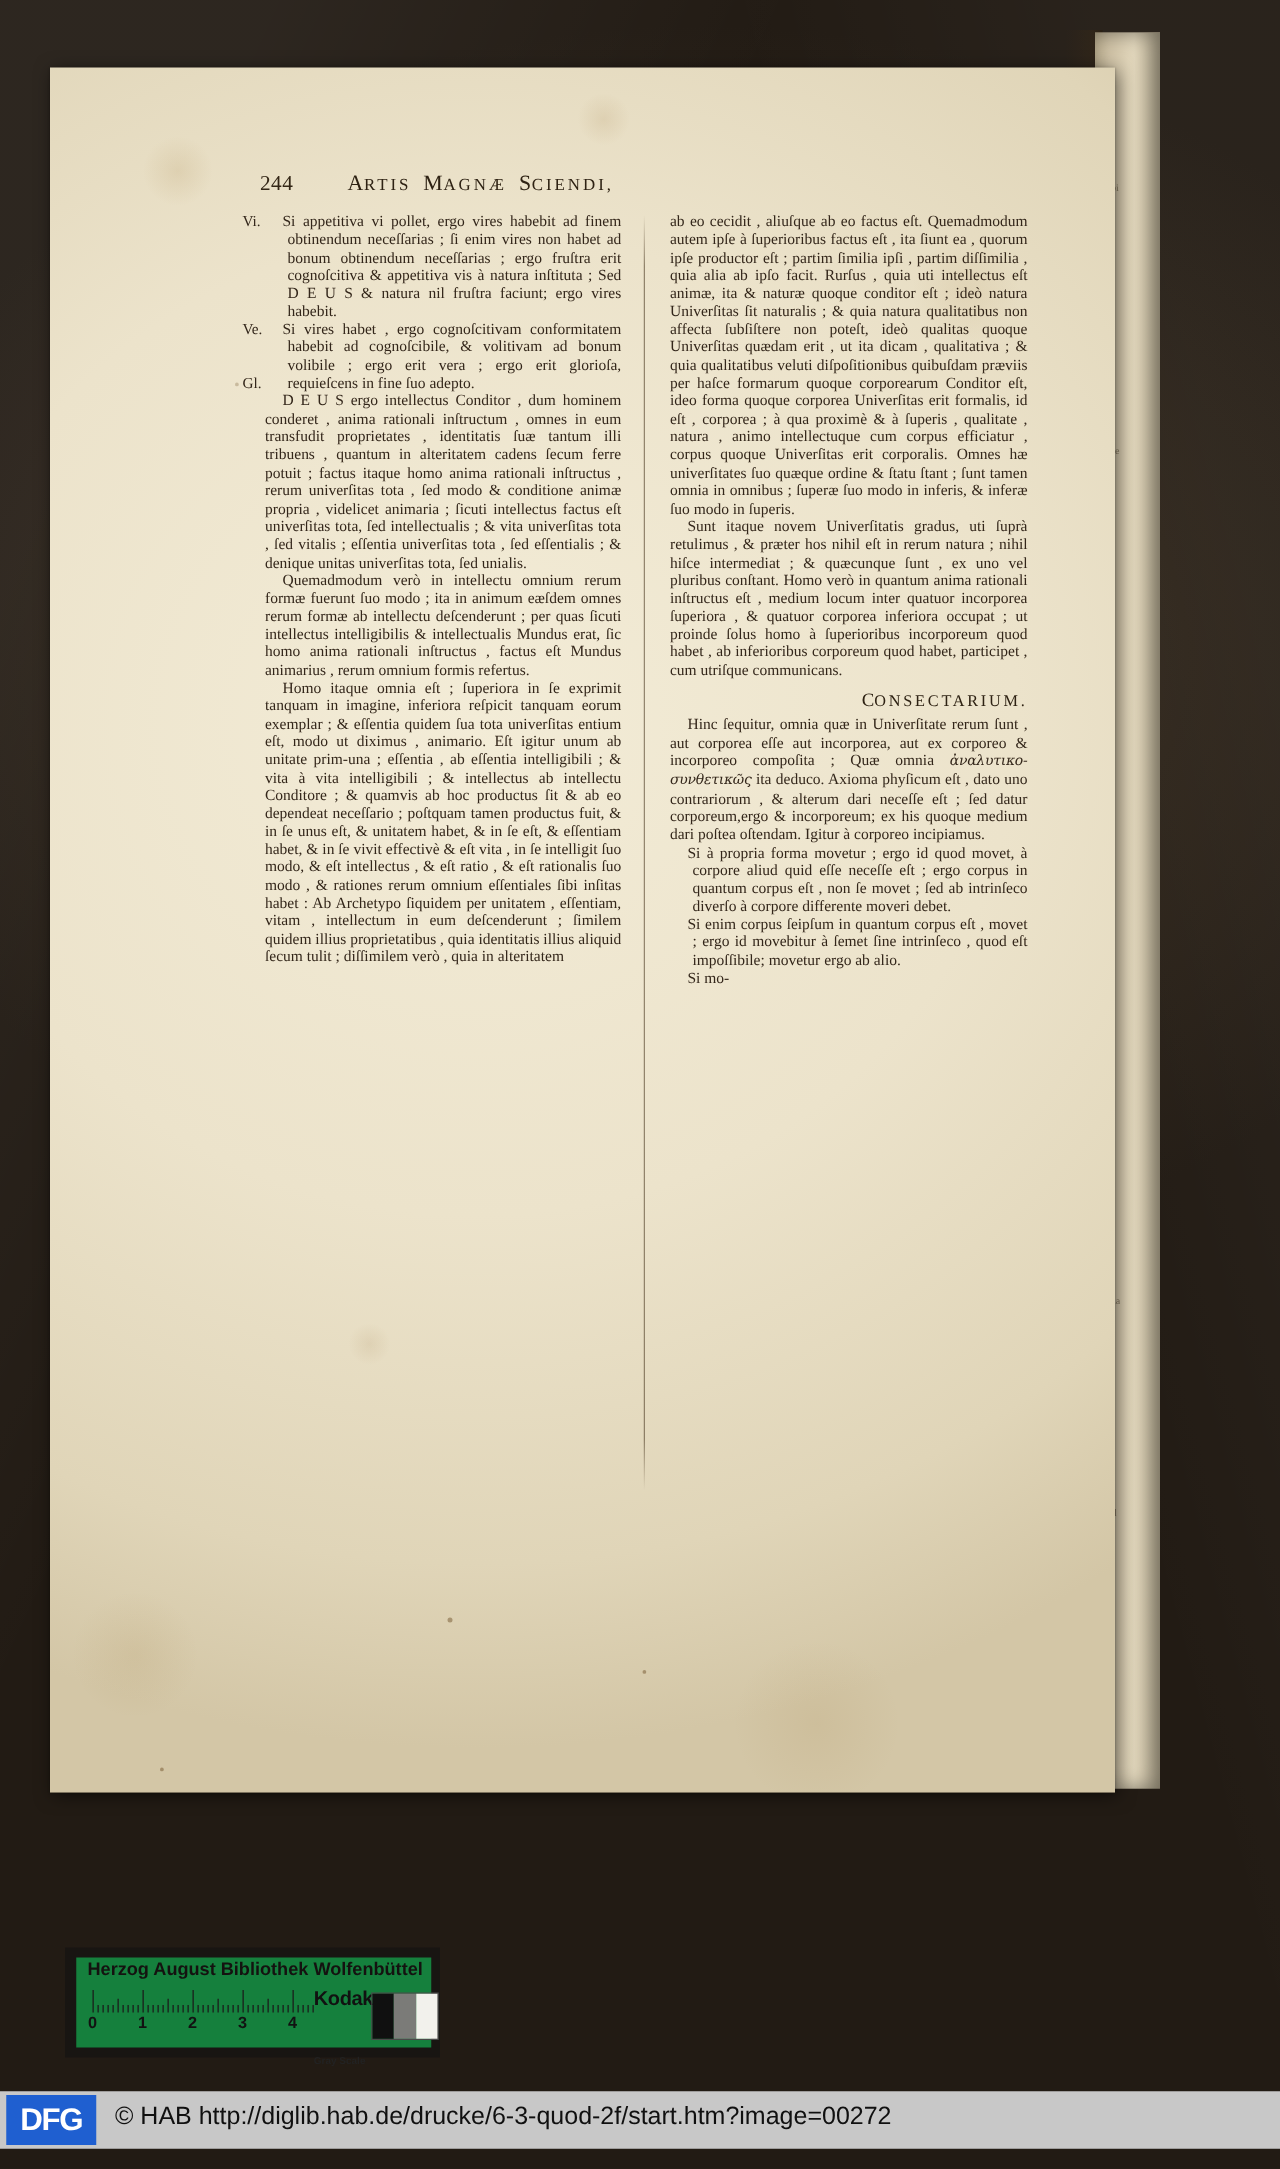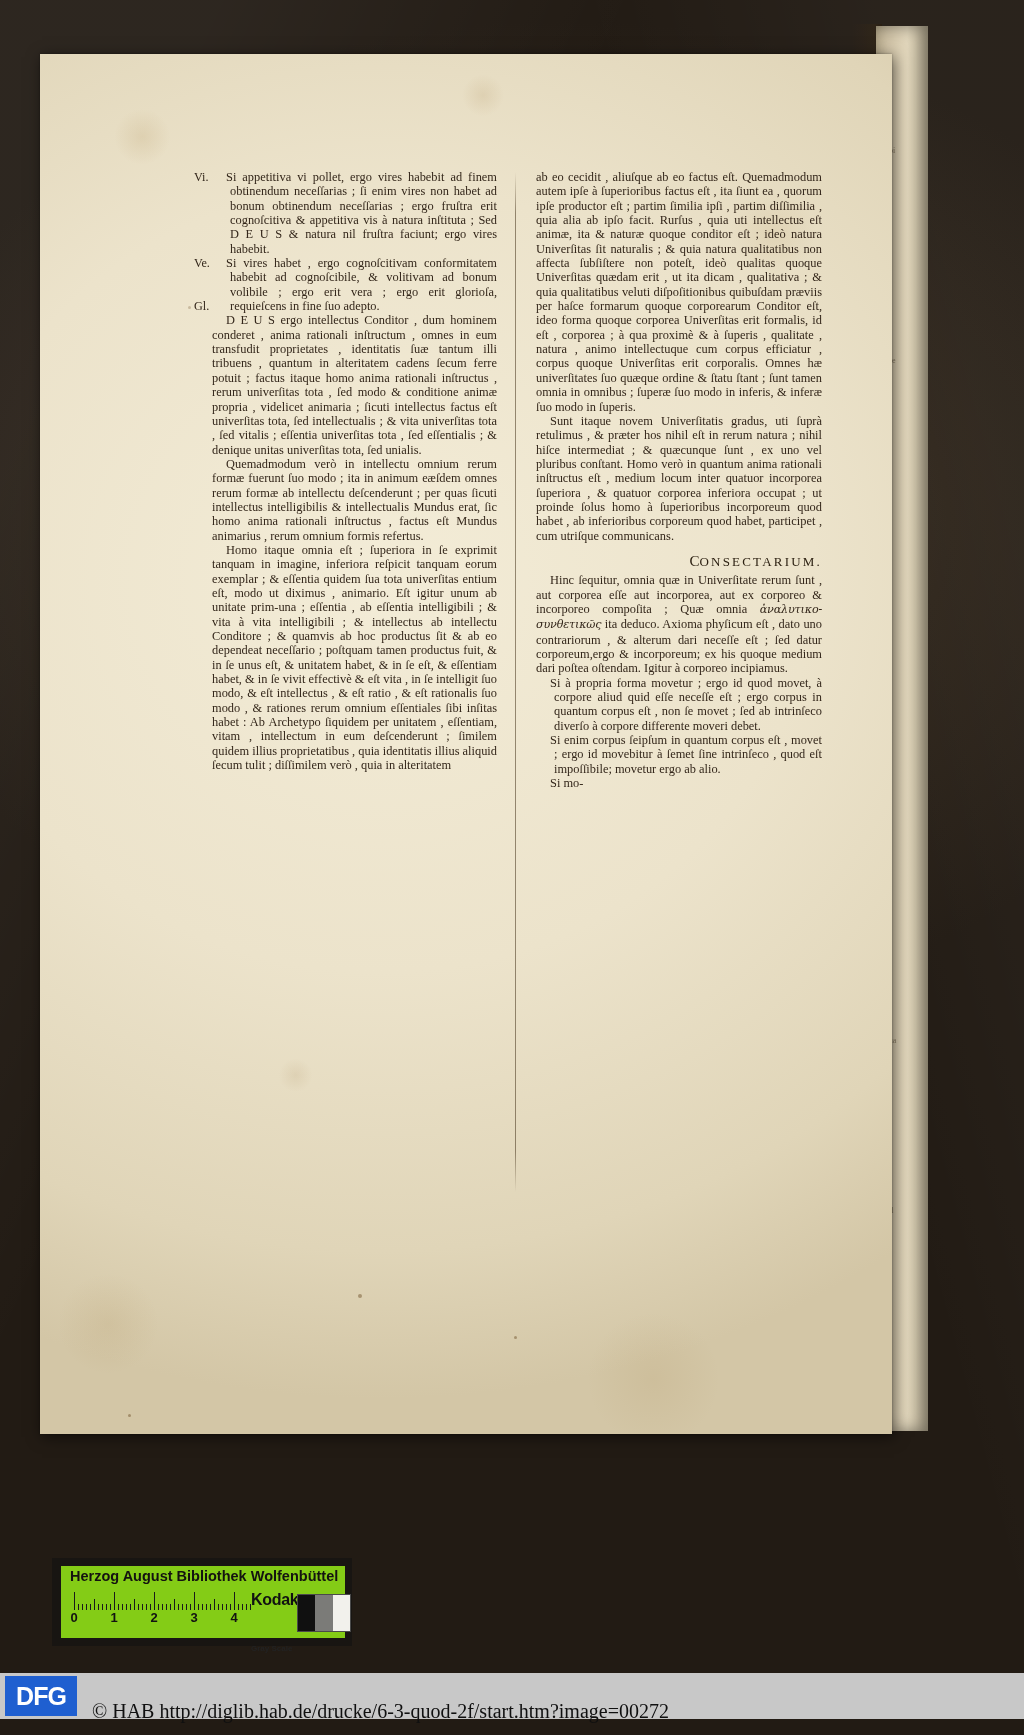--- a/index.html
+++ b/index.html
@@ -118,21 +118,21 @@
   .catch{text-align:left;margin-top:1px;text-indent:0;}
 
   
   #target-card{
     position:absolute;left:52px;top:1558px;width:300px;height:88px;
     background:#181512;
     padding:0;
   }
   #target-inner{
     position:absolute;left:9px;top:8px;width:284px;height:72px;
-    background:#84cc16;
+    background:#15803d;
   }
   #lib-name{
     position:absolute;left:9px;top:2px;width:272px;
     font-family:"Liberation Sans", sans-serif;
     font-weight:bold;font-size:14.5px;color:#141210;white-space:nowrap;
   }
   #ruler{
     position:absolute;left:9px;top:26px;width:168px;height:42px;
   }
   #ticks{position:absolute;left:0;top:0;width:168px;height:18px;}
@@ -166,22 +166,22 @@
     position:absolute;left:5px;top:3px;width:72px;height:40px;
     background:#1f5fd0;
     display:flex;align-items:center;justify-content:center;
   }
   #dfg-logo span{
     font-family:"Liberation Sans",sans-serif;font-weight:bold;
     font-size:25px;color:#ffffff;letter-spacing:-1px;
   }
   #footer-text{
     position:absolute;left:92px;top:9px;
-    font-family:Liberation Serif, serif;
-    font-size:20px;color:#101010;white-space:nowrap;margin-top:18px;
+    font-family:Liberation Sans, sans-serif;
+    font-size:20px;color:#101010;white-space:nowrap;
   }
 </style>
 </head>
 <body>
 
 <div id="scan-backdrop"></div>
 
 <div id="gutter-shadow"></div>
 <div id="gutter">
   <span class="gutter-mark" style="left:6px;top:120px;">r ibi</span>
@@ -194,20 +194,26 @@
 
 <div id="leaf">
 
   <div class="speck" style="left:88px;top:1360px;width:3px;height:3px;"></div>
   <div class="speck" style="left:318px;top:1240px;width:4px;height:4px;"></div>
   <div class="speck" style="left:474px;top:1282px;width:3px;height:3px;"></div>
   <div class="speck" style="left:148px;top:252px;width:3px;height:3px;opacity:.6;"></div>
 
   <div id="typeblock">
 
+    <div id="runhead">
+      <div id="folio">244</div>
+      <div id="headtitle">
+        <span class="cap">A</span><span class="sc">RTIS</span>&nbsp;&nbsp;<span class="cap">M</span><span class="sc">AGNÆ</span>&nbsp;&nbsp;<span class="cap">S</span><span class="sc">CIENDI,</span>
+      </div>
+    </div>
 
     <div id="cols">
 
       <div class="rule"></div>
 
       <div class="col" id="col-left">
 
         <p class="hang">
           <span class="margnote" style="top:0;">Vi.</span>
           <span class="lead">Si appetitiva vi pollet, ergo vires habebit ad finem obtinendum neceſſarias ; ſi enim vires non habet ad bonum obtinendum neceſſarias ; ergo fruſtra erit cognoſcitiva &amp; appetitiva vis à natura inſtituta ; Sed D E U S &amp; natura nil fruſtra faciunt; ergo vires habebit.</span>

